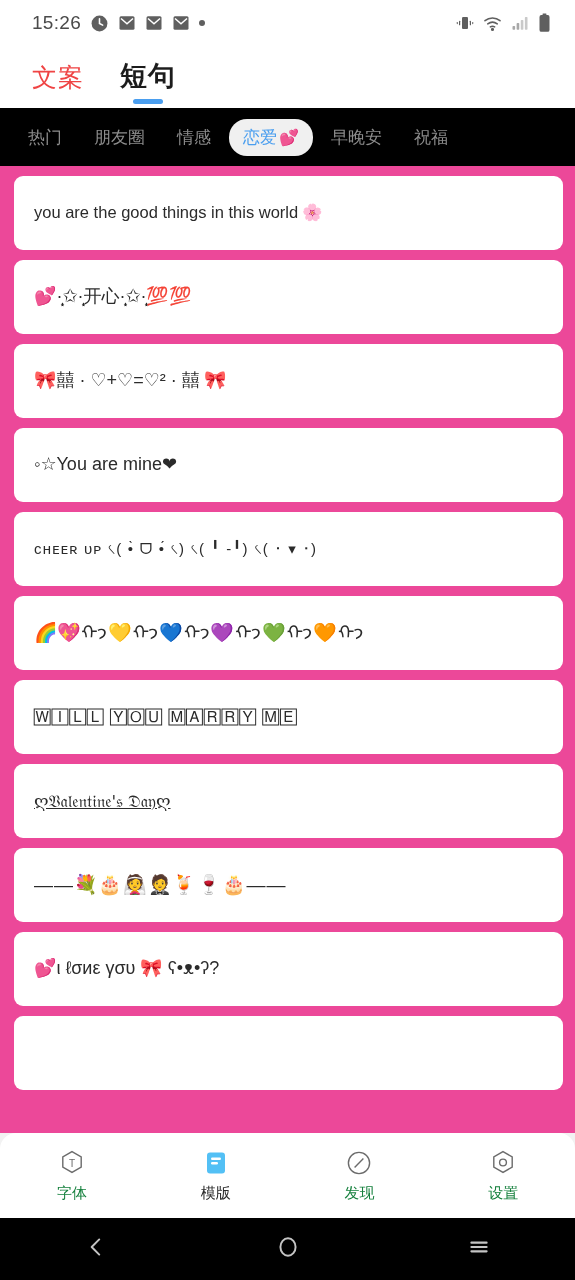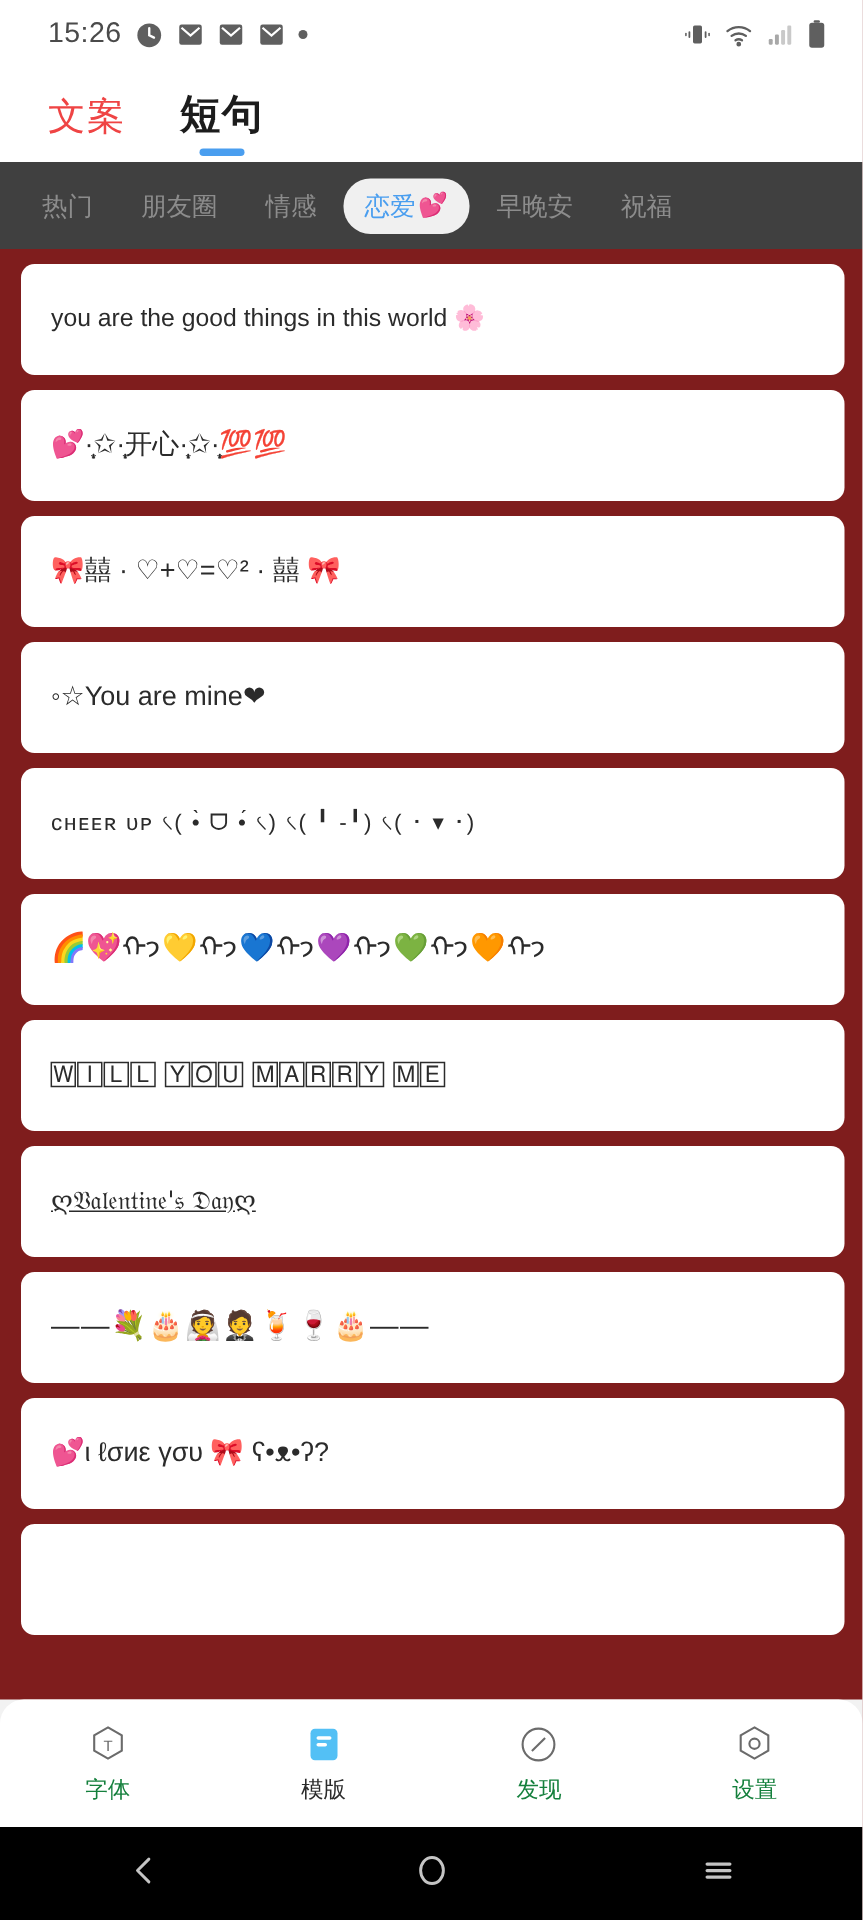--- a/index.html
+++ b/index.html
@@ -32,37 +32,37 @@
   .toptab { position:relative; padding-bottom:10px; cursor:pointer; }
   .toptab .t-lbl { font-size:25px; color:#ef4444; letter-spacing:1px; }
   .toptab.active .t-lbl { color:#1c1c1c; font-weight:bold; font-size:27px; }
   .toptab.active .t-underline {
     position:absolute; left:50%; transform:translateX(-50%);
     bottom:0; width:30px; height:5px; border-radius:3px; background:#4a9eef;
   }
 
   
   .cats {
-    height:58px; background:#404040;
+    height:58px; background:#000000;
     display:flex; align-items:center; gap:4px;
     padding:0 14px;
   }
   .chip {
     display:flex; align-items:center; gap:2px;
     padding:7px 14px; border-radius:18px;
     font-size:17px; color:#8c8c8c; white-space:nowrap; cursor:pointer;
   }
   .chip.active { background:#f0f0f0; color:#4a9eef; }
   .chip .emo { font-size:16px; }
 
   
   .list {
     position:absolute; left:0; right:0;
     top:166px; bottom:147px;
-    background:#7f1d1d;
+    background:#ec4899;
     padding:10px 12px 0 0;
     overflow:hidden;
   }
   .card {
     margin:0 0 10px 14px;
     background:#ffffff;
     border-radius:9px;
     min-height:74px;
     display:flex; flex-direction:column; justify-content:center;
     padding:18px 20px;

